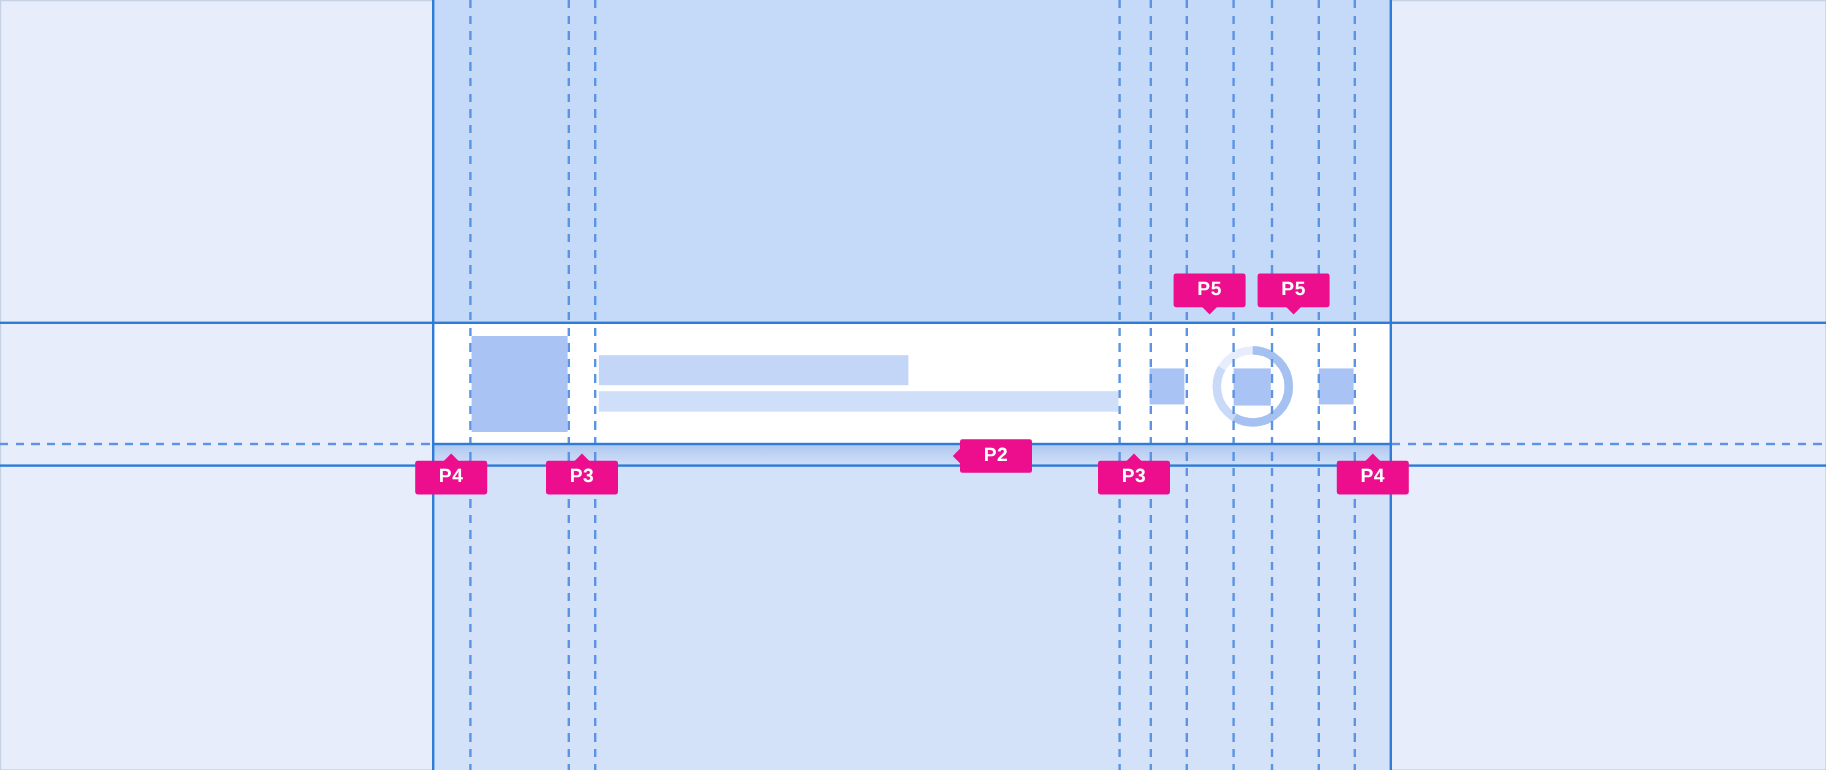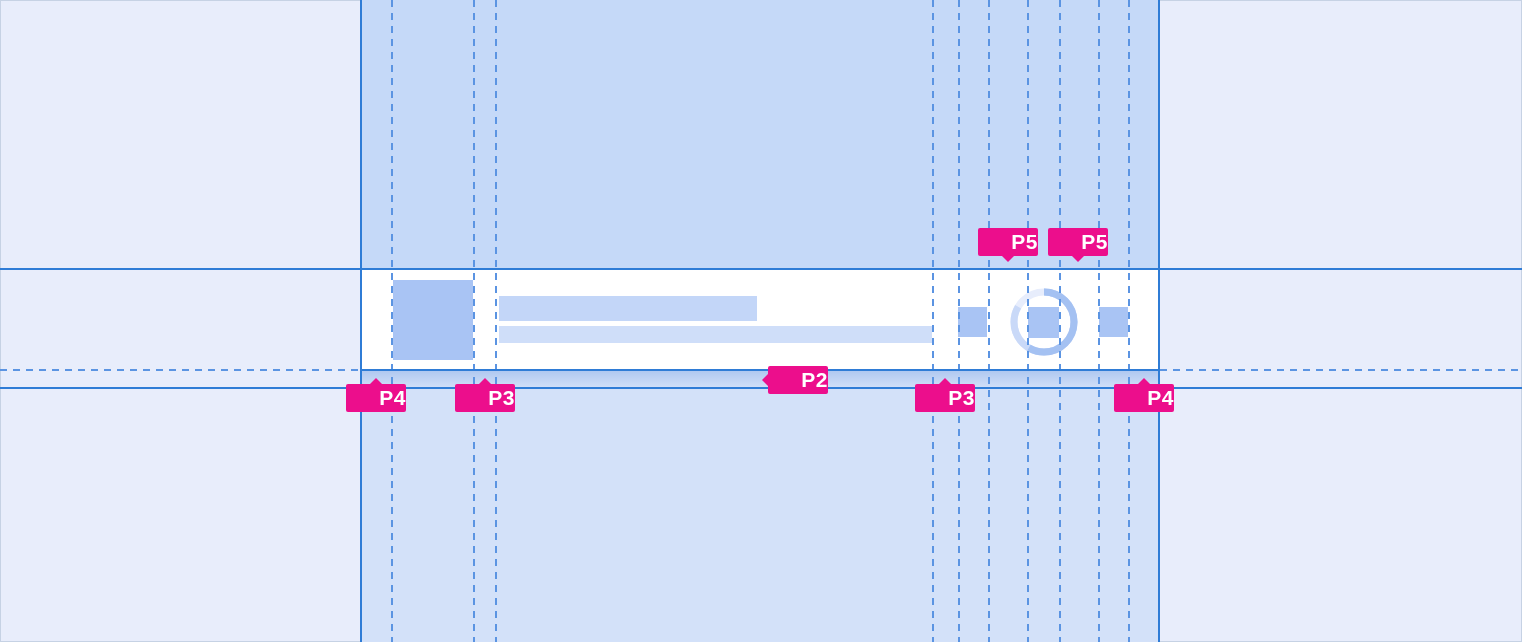--- a/index.html
+++ b/index.html
@@ -31,21 +31,21 @@
   .vdash{top:0;width:2px;height:642px;z-index:3;
          background:repeating-linear-gradient(to bottom,var(--guide_dashed,#5b94e2) 0 7px,transparent 7px 13px);}
   .hdash{height:2px;z-index:3;
          background:repeating-linear-gradient(to right,var(--guide_dashed,#5b94e2) 0 7px,transparent 7px 13px);}
   .vsolid{top:0;width:2px;height:642px;background:var(--guide_solid,#2f7cd6);z-index:4;}
   .hsolid{height:2px;background:var(--guide_solid,#2f7cd6);z-index:4;}
   
   .plabel{
     width:60px;height:28px;border-radius:2px;z-index:6;
     background:var(--label_pink,#ec0e8c);color:var(--label_text,#ffffff);
-    font-weight:700;font-size:21px;line-height:28px;text-align:right;letter-spacing:.5px;
+    font-weight:700;font-size:16px;line-height:28px;text-align:center;letter-spacing:.5px;
   }
   .notch{position:absolute;width:0;height:0;}
   .notch.up{top:-6px;left:50%;transform:translateX(-50%);
     border-left:7px solid transparent;border-right:7px solid transparent;
     border-bottom:7px solid var(--label_pink,#ec0e8c);}
   .notch.down{bottom:-6px;left:50%;transform:translateX(-50%);
     border-left:7px solid transparent;border-right:7px solid transparent;
     border-top:7px solid var(--label_pink,#ec0e8c);}
   .notch.left{left:-6px;top:50%;transform:translateY(-50%);
     border-top:7px solid transparent;border-bottom:7px solid transparent;
@@ -94,21 +94,21 @@
   <div class="abs hsolid" style="left:0;top:387px;width:1522px"></div>
 
   <div class="abs plabel" style="left:978px;top:228px">
     <span>P5</span>
     <span class="notch down"></span>
   </div>
   <div class="abs plabel" style="left:1048px;top:228px">
     <span>P5</span>
     <span class="notch down"></span>
   </div>
-  <div class="abs plabel" style="left:768px;top:366px">
+  <div class="abs plabel" style="left:800px;top:366px">
     <span>P2</span>
     <span class="notch left"></span>
   </div>
   <div class="abs plabel" style="left:346px;top:384px">
     <span>P4</span>
     <span class="notch up"></span>
   </div>
   <div class="abs plabel" style="left:455px;top:384px">
     <span>P3</span>
     <span class="notch up"></span>

